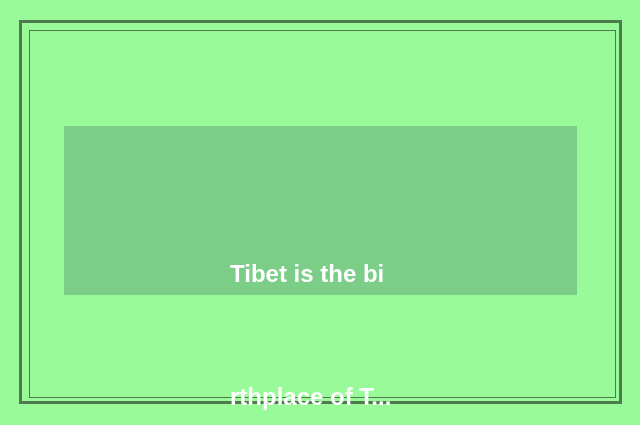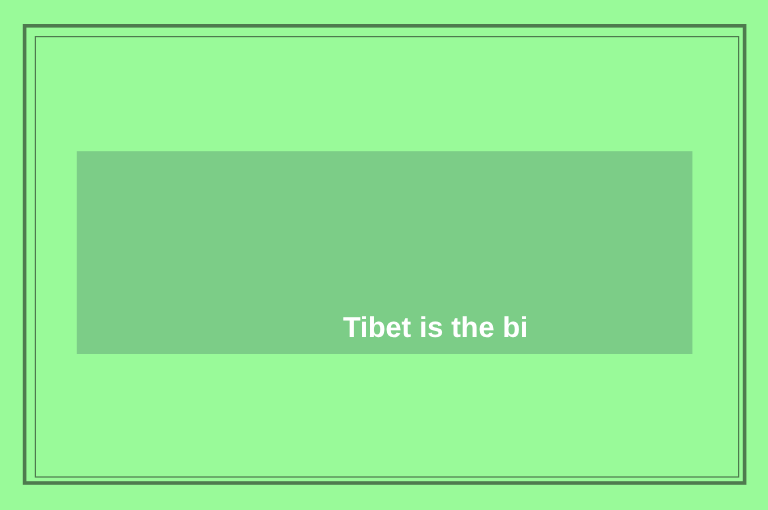--- a/index.html
+++ b/index.html
@@ -14,21 +14,20 @@
     font-family: "Liberation Sans", sans-serif;
     overflow: hidden;
   }
 
   
   .stage {
     position: relative;
     width: 640px;
     height: 319px;
     background: #99fa99;
-    text-align: right;
   }
 
   
   .frame-outer {
     position: absolute;
     left: 19px;
     top: 20px;
     width: 603px;
     height: 384px;
     box-sizing: border-box;
@@ -84,16 +83,17 @@
 <body>
 
 <div class="stage">
 
   <div class="frame-outer"></div>
   <div class="frame-inner"></div>
 
   <div class="text-panel">
     <div class="headline">
       <span class="line">Tibet is the bi</span>
+      <span class="line">rthplace of T...</span>
     </div>
   </div>
 
 </div>
 
 </body></html>

